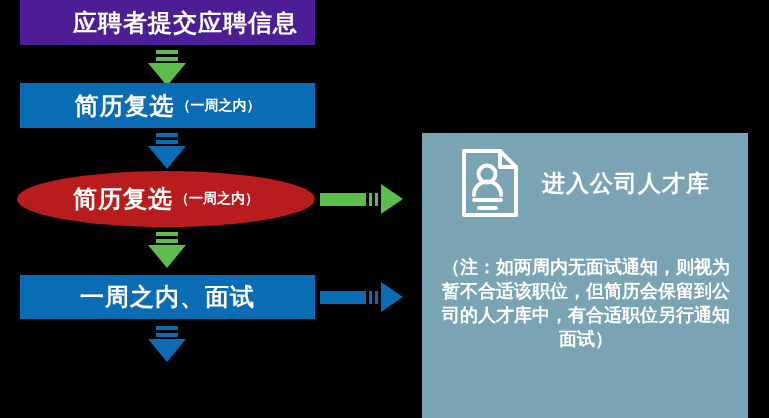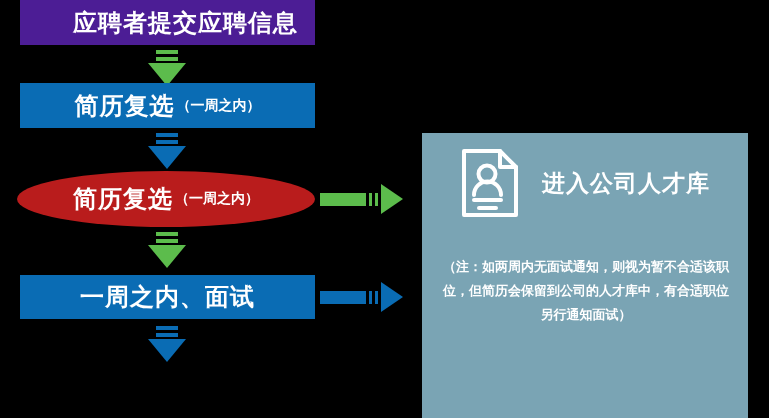--- a/index.html
+++ b/index.html
@@ -137,21 +137,21 @@
     margin-left: 22px;
     letter-spacing: 1px;
     white-space: nowrap;
   }
   #panel-note {
     position: absolute;
     left: 18px;
     top: 122px;
     width: 292px;
     color: #ffffff;
-    font-size: 13px;
+    font-size: 18px;
     font-weight: bold;
     line-height: 24px;
     text-align: center;
   }
 </style>
 </head>
 <body>
 
 <div id="canvas">
 

